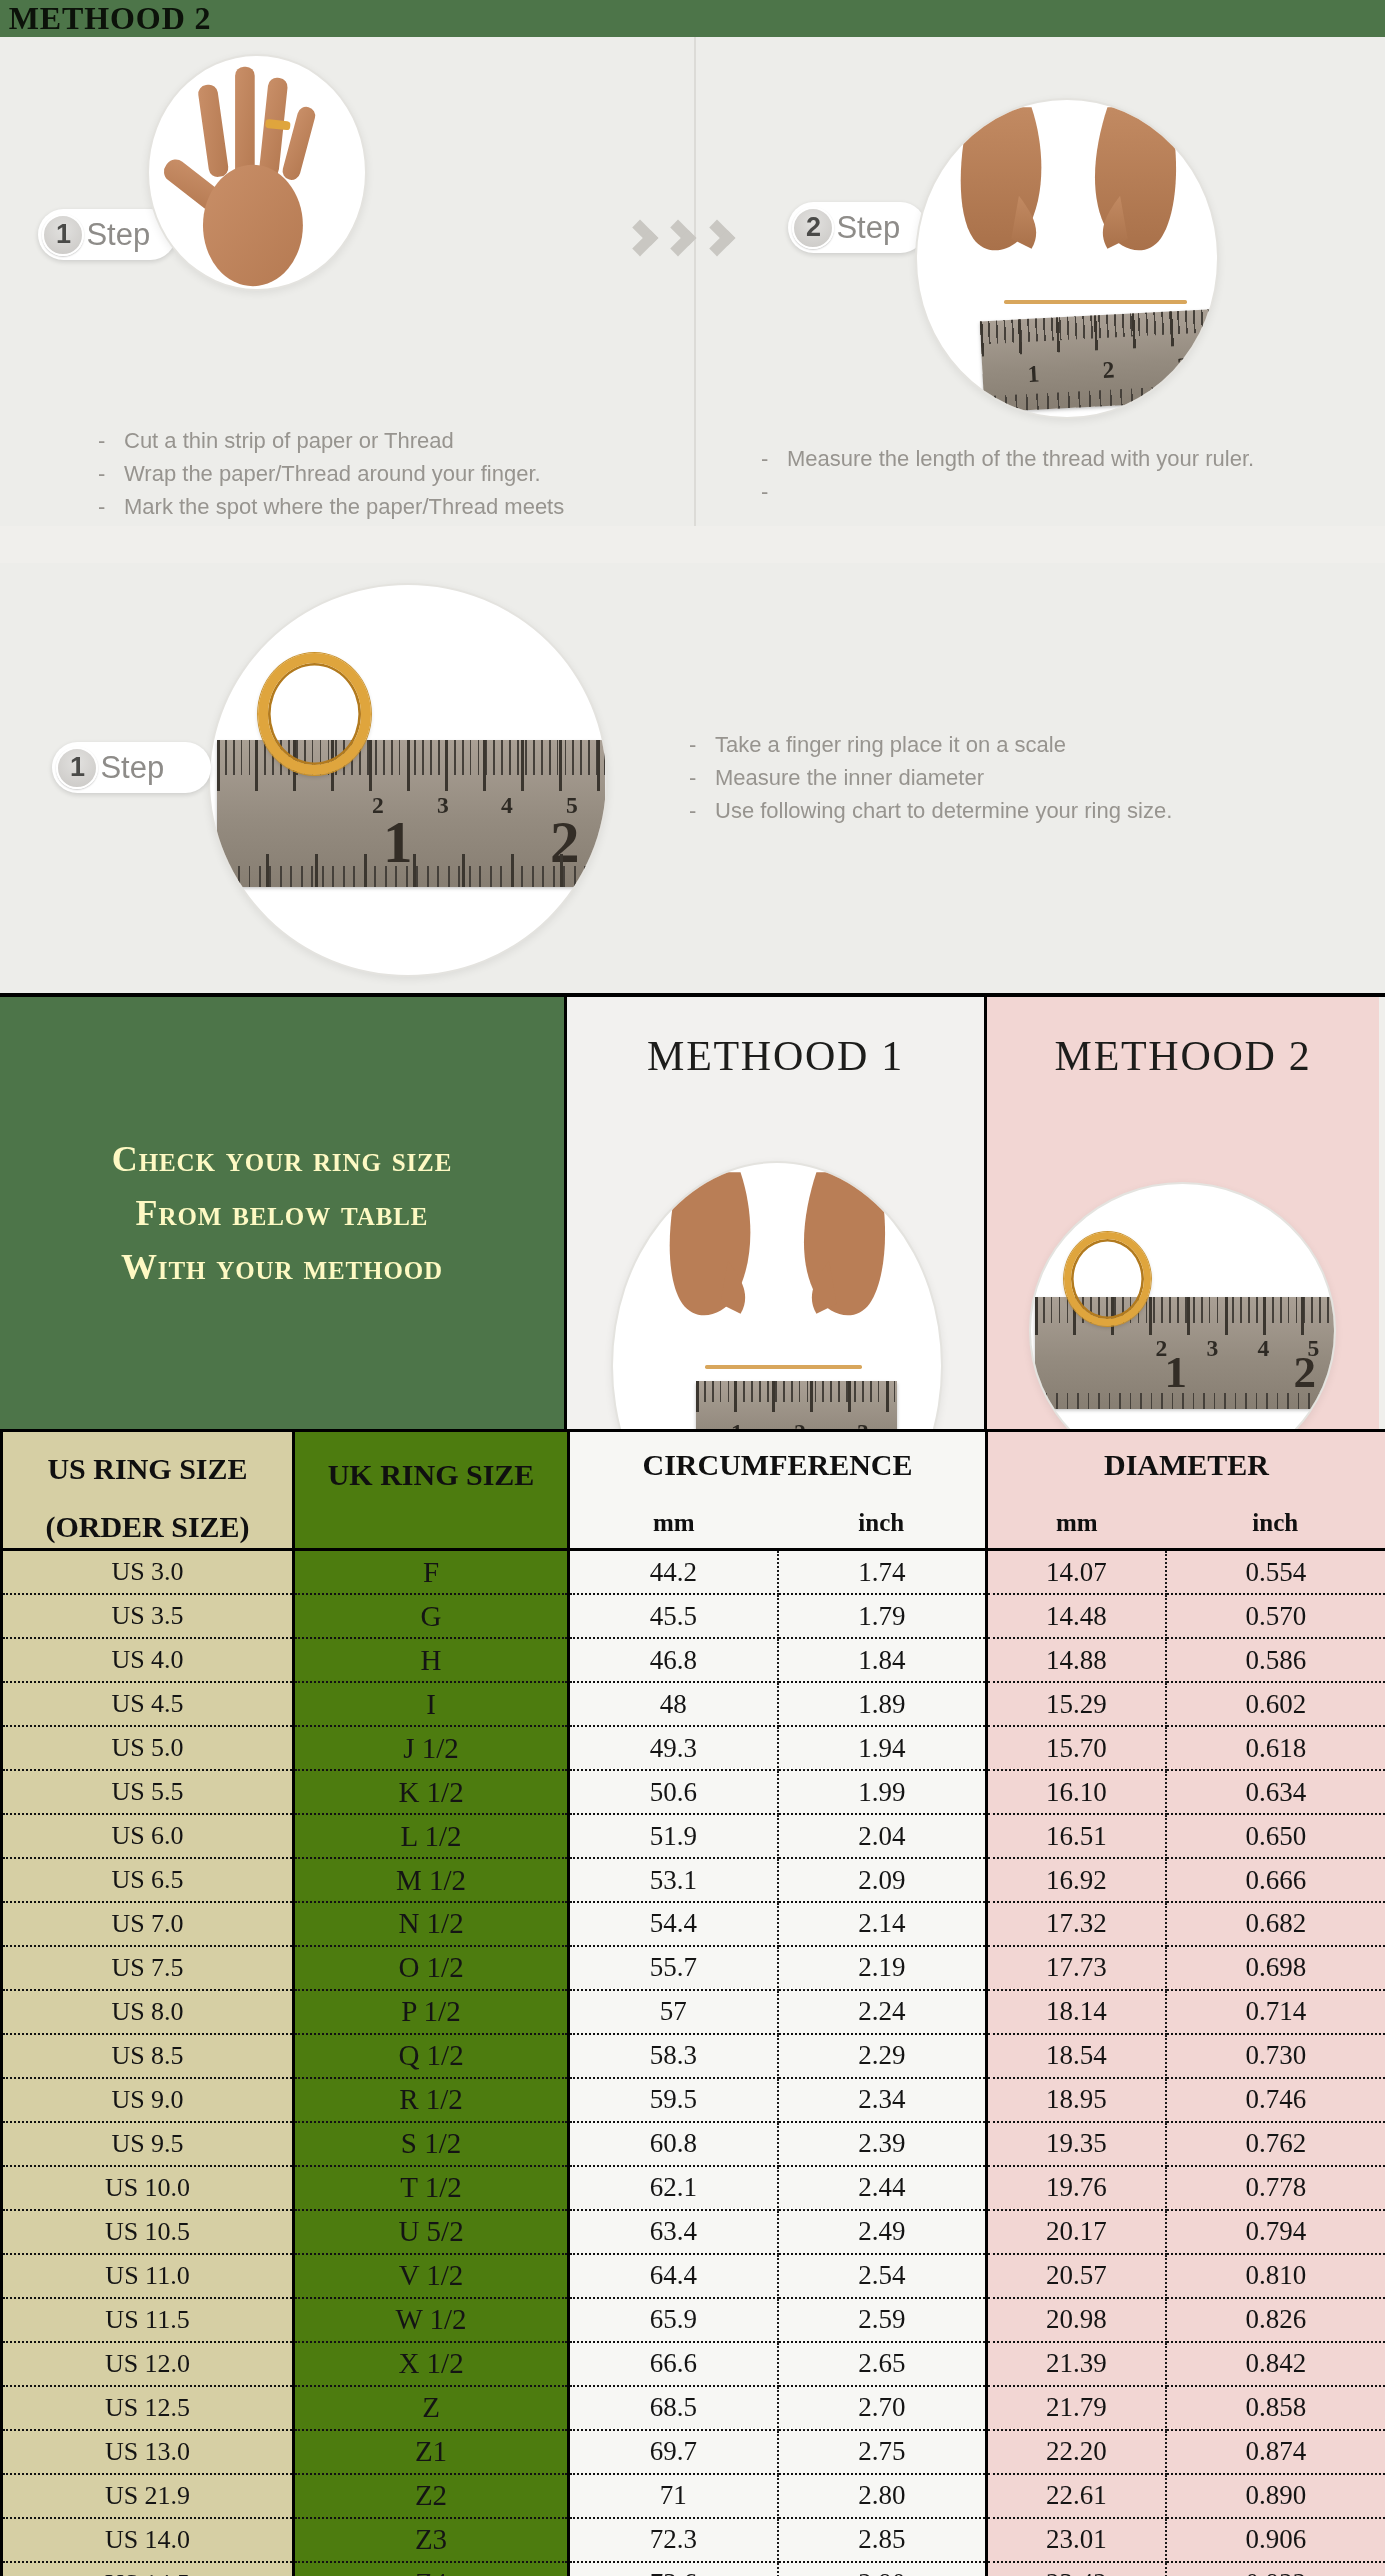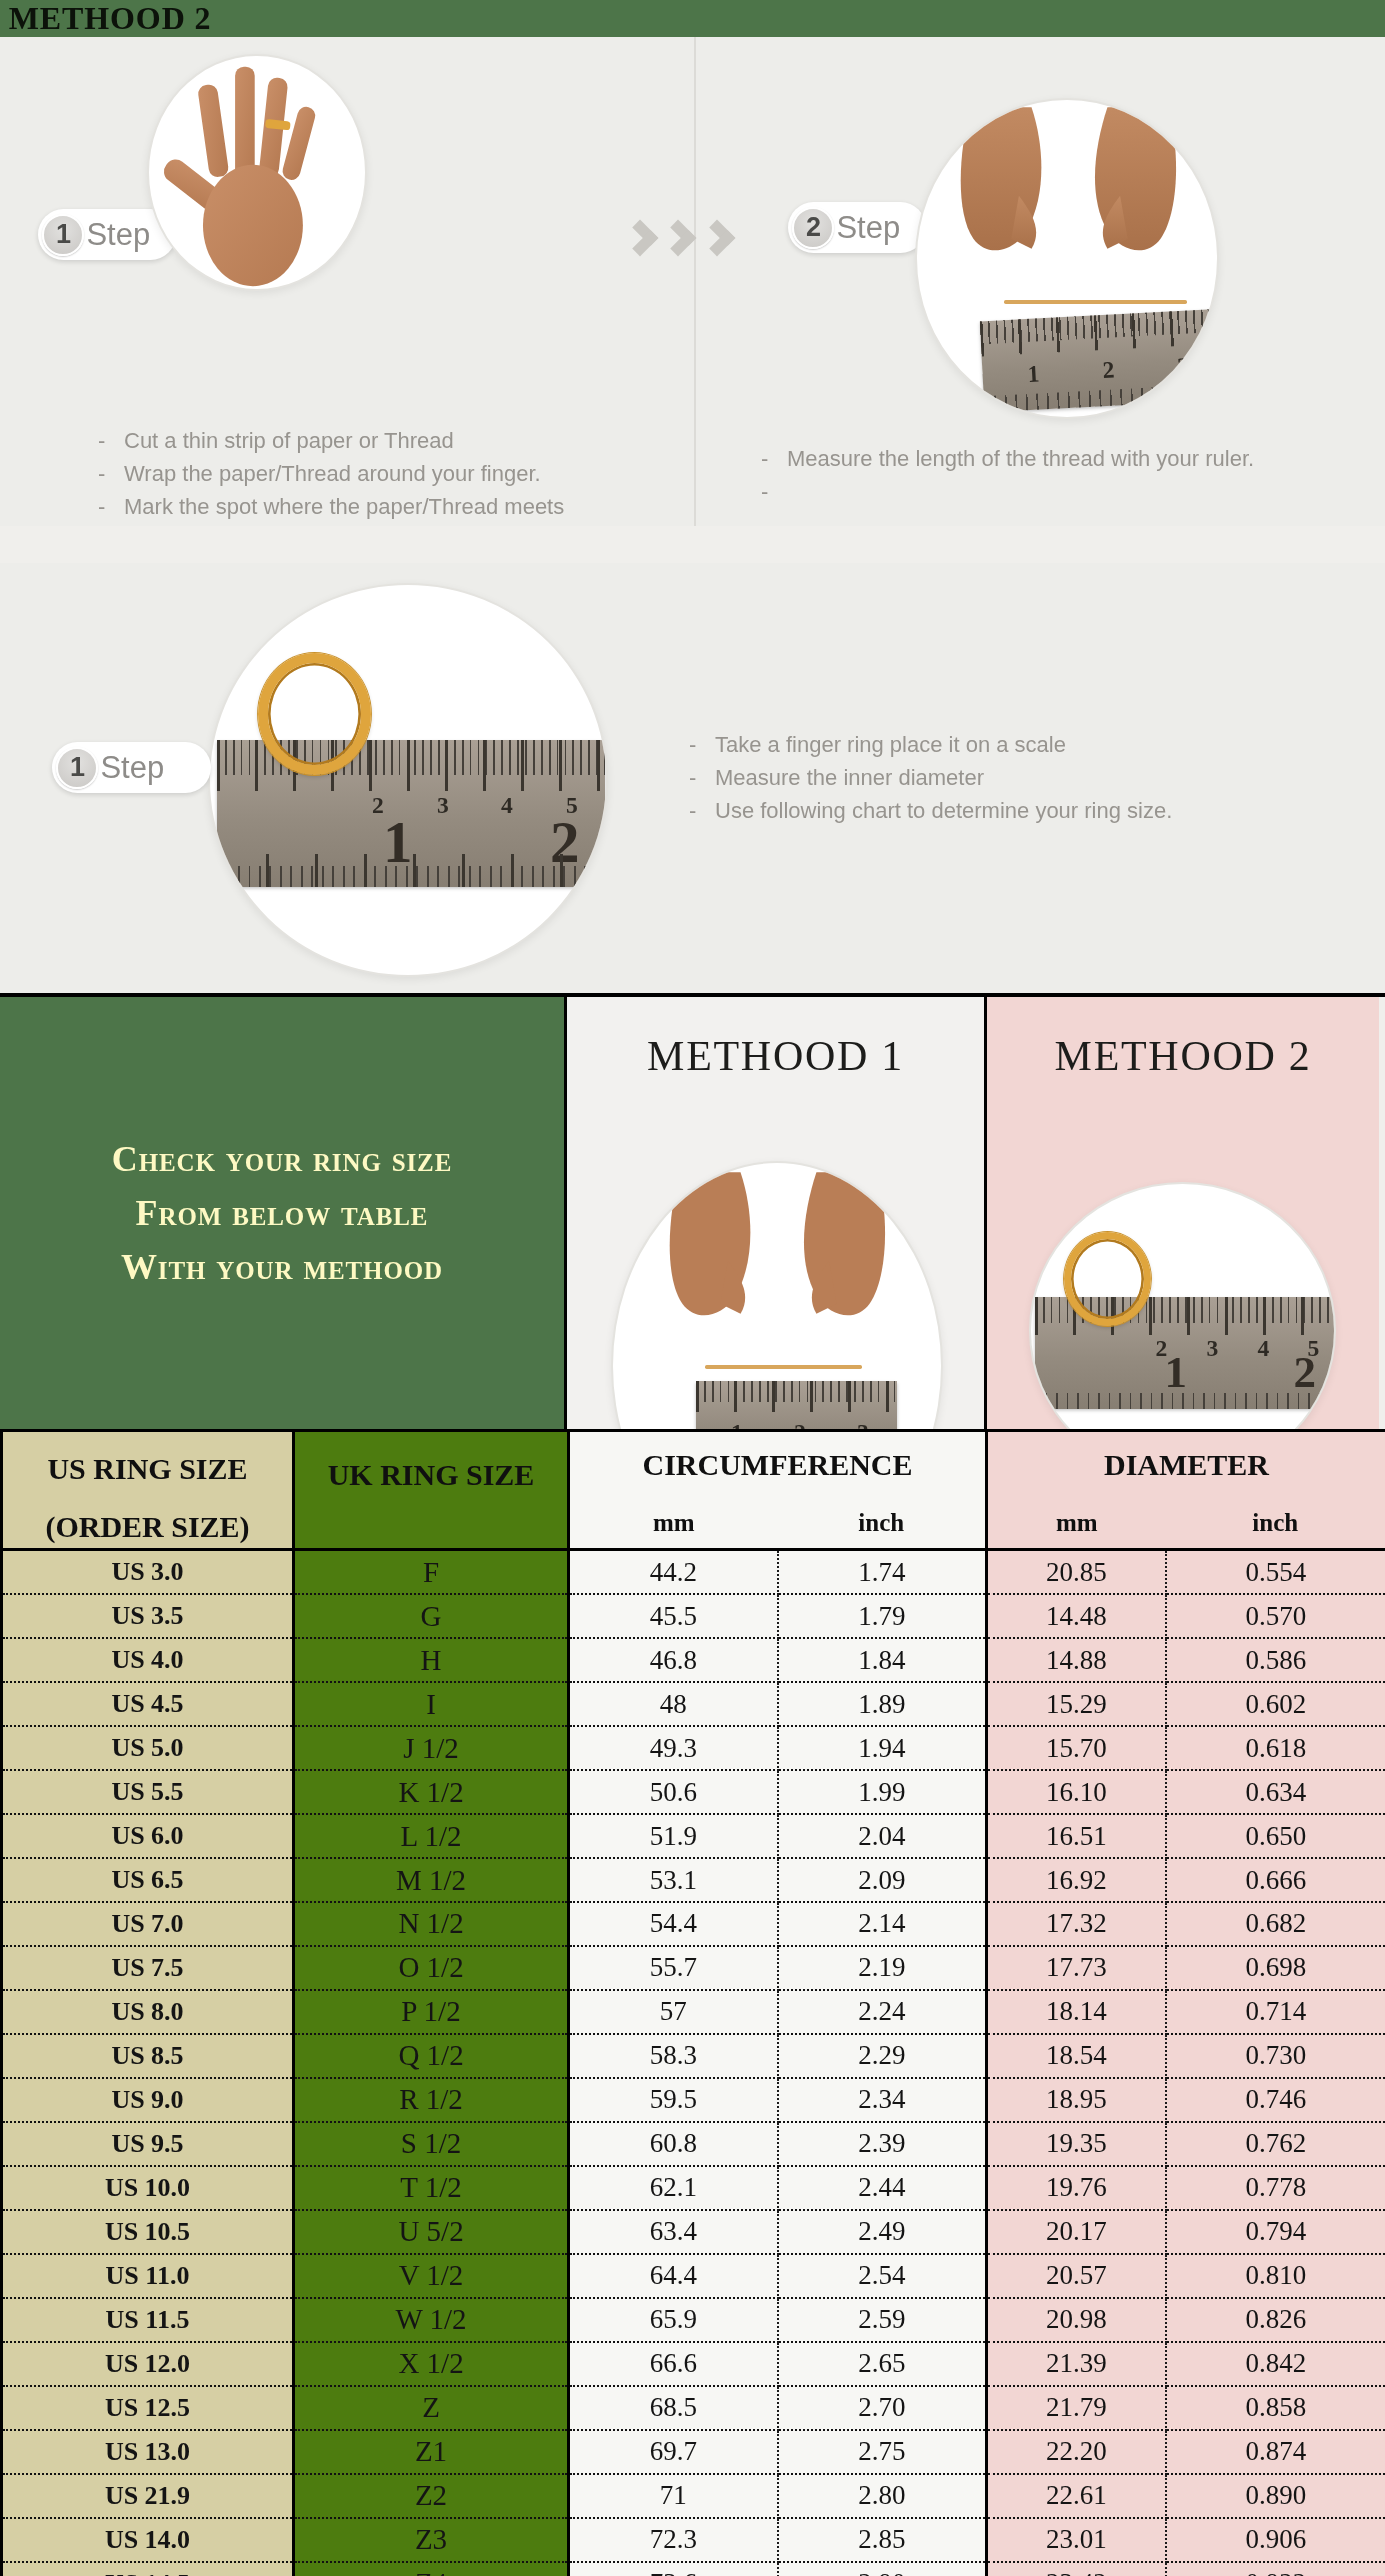--- a/index.html
+++ b/index.html
@@ -108,21 +108,21 @@
   .br-dot   { border-right:2.6px dotted #1a1a1a;margin-top:25px; }
   thead tr.h-main { height:49px; }
   thead tr.h-sub  { height:38px; }
   thead th { font-size:30px; font-weight:bold; color:#101010; }
   thead tr.h-sub th, thead th .sub-line { font-size:25px; }
   thead tr.h-sub th { border-bottom:3.5px solid #000; }
   th.rowspan-cell { border-bottom:3.5px solid #000; }
   .us-h-line { line-height:42px; font-size:30px; font-weight:bold;margin-top:16px; }
   tbody td { border-bottom:2.6px dotted #111; font-size:27px; }
   tbody tr:last-child td { border-bottom:none; }
-  td.cell-us { font-weight:bold; font-size:26px; }
+  td.cell-us { font-weight:normal; font-size:26px; }
   td.cell-uk { font-size:29px; }
   
   .hands-wrap { position:absolute; }
   .thread-line { position:absolute; height:3.5px; background:#d8a65c; border-radius:1.7px; }
 </style>
 </head>
 <body>
 
 <div class="page">
 
@@ -337,21 +337,21 @@
         <th class="bg-pink">mm</th>
         <th class="bg-pink">inch</th>
       </tr>
     </thead>
     <tbody>
         <tr>
       <td class="cell-us bg-tan br-solid">US 3.0</td>
       <td class="cell-uk bg-blue br-solid">F</td>
       <td class="bg-white br-dot">44.2</td>
       <td class="bg-white br-solid">1.74</td>
-      <td class="bg-pink br-dot">20.85</td>
+      <td class="bg-pink br-dot">14.07</td>
       <td class="bg-pink">0.554</td>
     </tr>
         <tr>
       <td class="cell-us bg-tan br-solid">US 3.5</td>
       <td class="cell-uk bg-blue br-solid">G</td>
       <td class="bg-white br-dot">45.5</td>
       <td class="bg-white br-solid">1.79</td>
       <td class="bg-pink br-dot">14.48</td>
       <td class="bg-pink">0.570</td>
     </tr>

